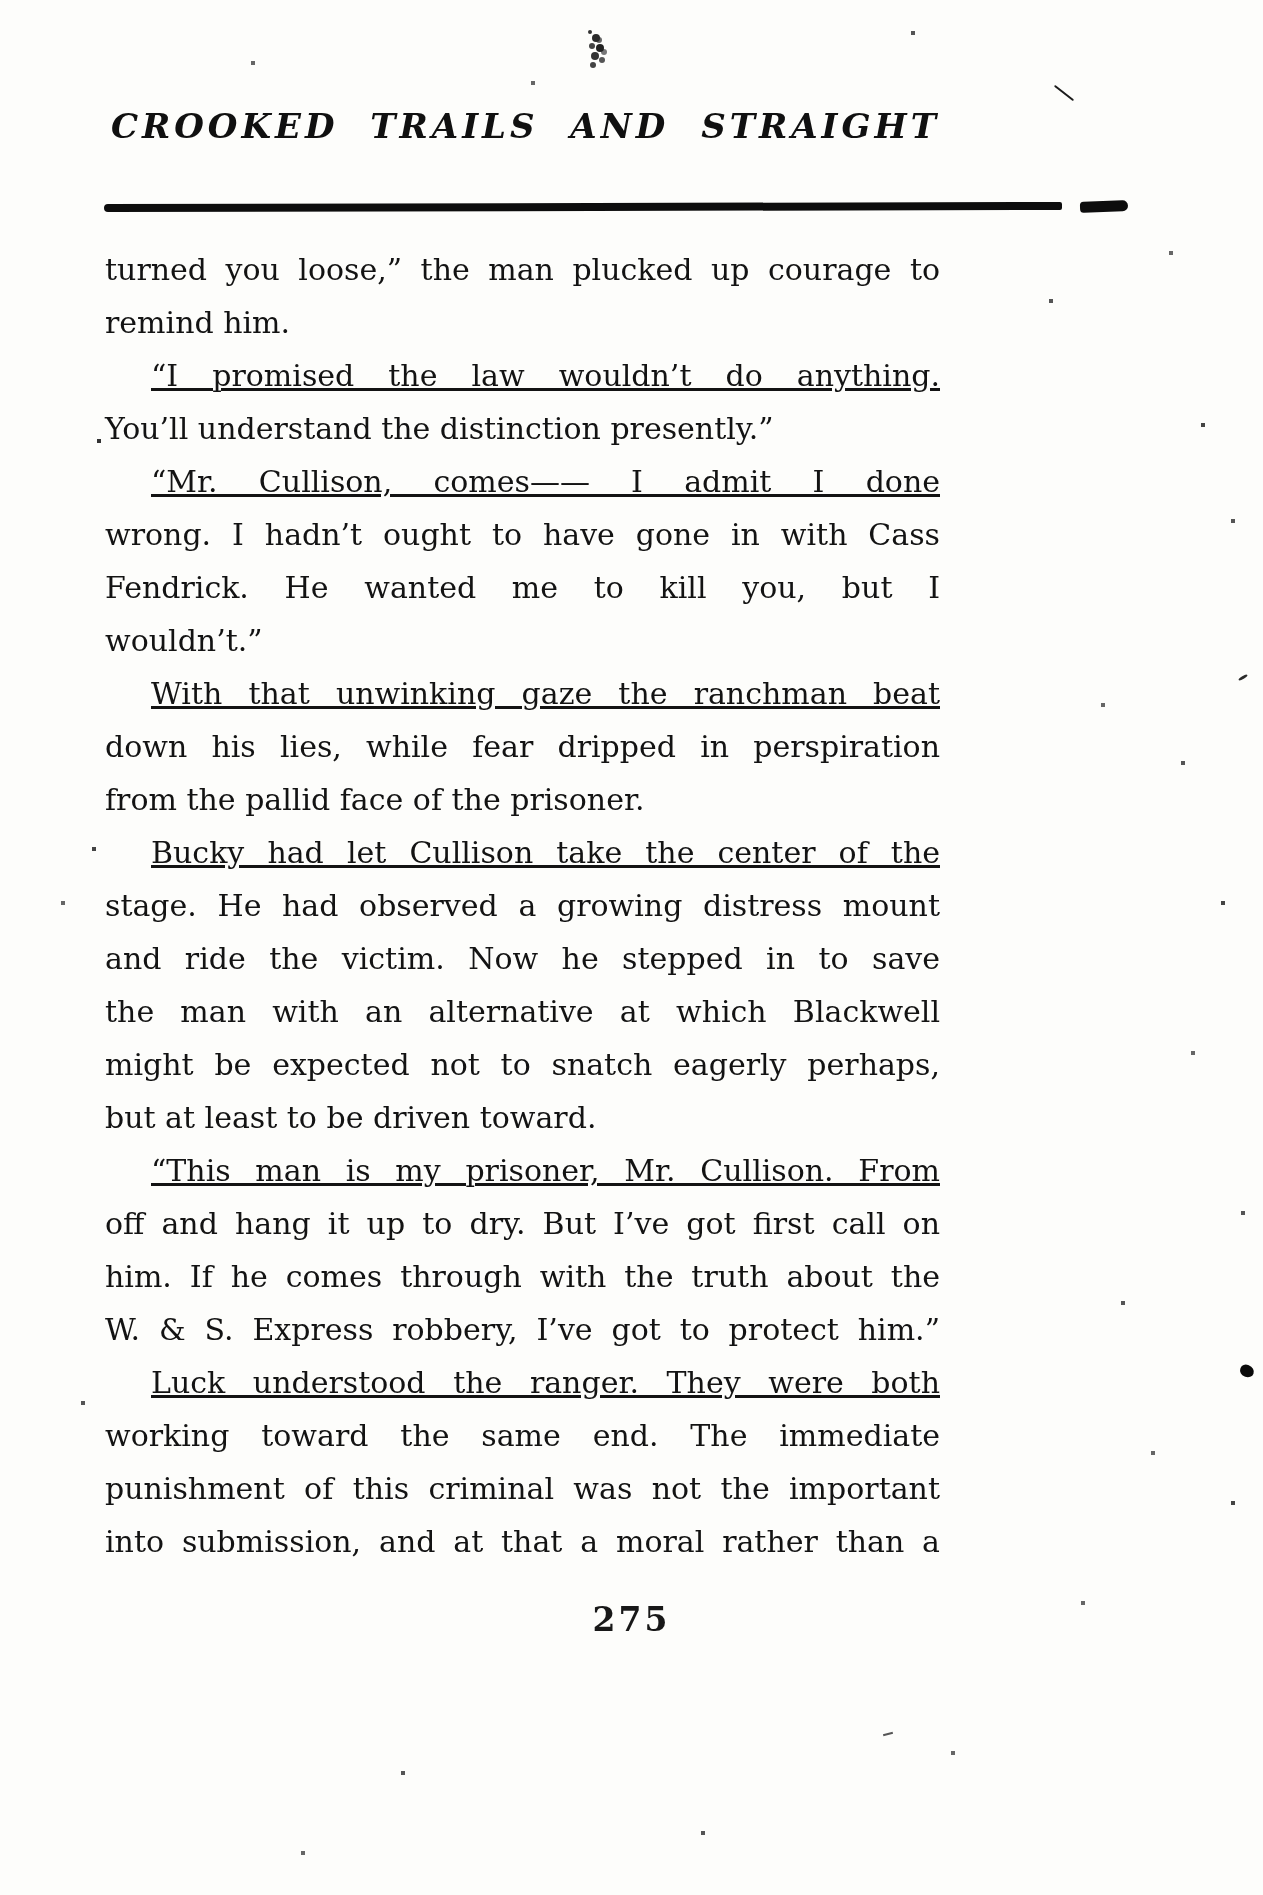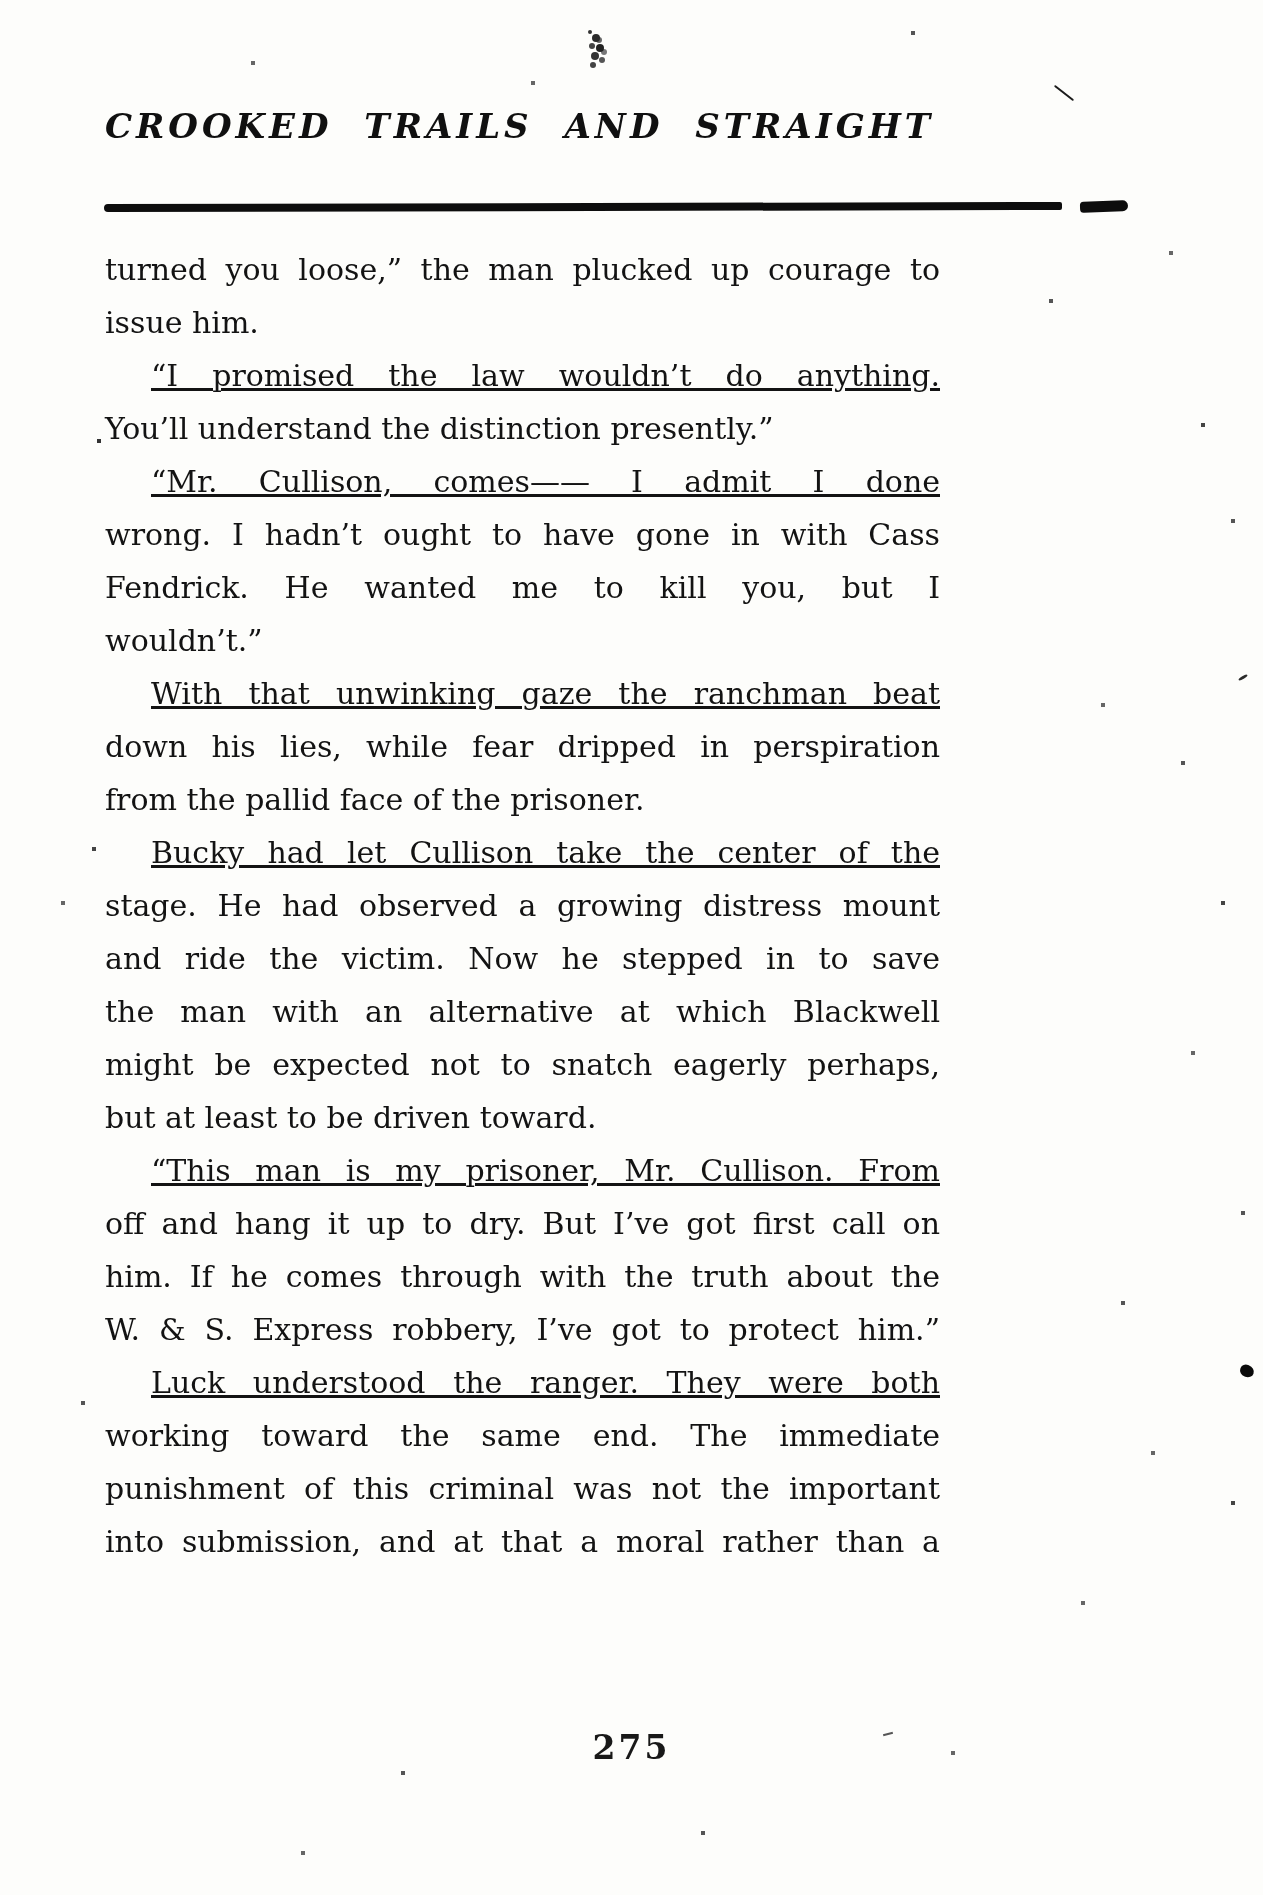--- a/index.html
+++ b/index.html
@@ -11,21 +11,21 @@
     overflow:hidden;
     font-family:"DejaVu Serif","Liberation Serif",serif;
     color:#141414;
   }
   
   .running-head{
     position:absolute;
     top:106px;
     left:105px;
     width:835px;
-    text-align:left;
+    text-align:right;
     font-style:italic;
     font-weight:bold;
     font-size:34px;
     letter-spacing:4px;
     word-spacing:16px;
     white-space:nowrap;
     color:#101010;
   }
   
   .head-rule{
@@ -71,21 +71,21 @@
     padding-left:46px;
   }
   .body-text .line.just.ind{
     padding-left:0;
     text-indent:46px;
     text-decoration:underline;
   }
   
   .page-number{
     position:absolute;
-    top:1728px;
+    top:1600px;
     left:0;
     width:1263px;
     text-align:center;
     font-size:33px;
     font-weight:bold;
     letter-spacing:3px;
     color:#181818;
   }
   
   .artifact{position:absolute;}
@@ -128,21 +128,21 @@
 
 <div class="page">
 
   <div class="running-head">CROOKED TRAILS AND STRAIGHT</div>
 
   <div class="head-rule"></div>
   <div class="head-rule-dash"></div>
 
   <div class="body-text">
       <div class="line just">turned you loose,” the man plucked up courage to</div>
-      <div class="line">issue him.</div>
+      <div class="line">remind him.</div>
       <div class="line just ind">“I promised the law wouldn’t do anything.</div>
       <div class="line">You’ll understand the distinction presently.”</div>
       <div class="line just ind">“Mr. Cullison, comes—— I admit I done</div>
       <div class="line just">wrong. I hadn’t ought to have gone in with Cass</div>
       <div class="line just">Fendrick. He wanted me to kill you, but I</div>
       <div class="line">wouldn’t.”</div>
       <div class="line just ind">With that unwinking gaze the ranchman beat</div>
       <div class="line just">down his lies, while fear dripped in perspiration</div>
       <div class="line">from the pallid face of the prisoner.</div>
       <div class="line just ind">Bucky had let Cullison take the center of the</div>

